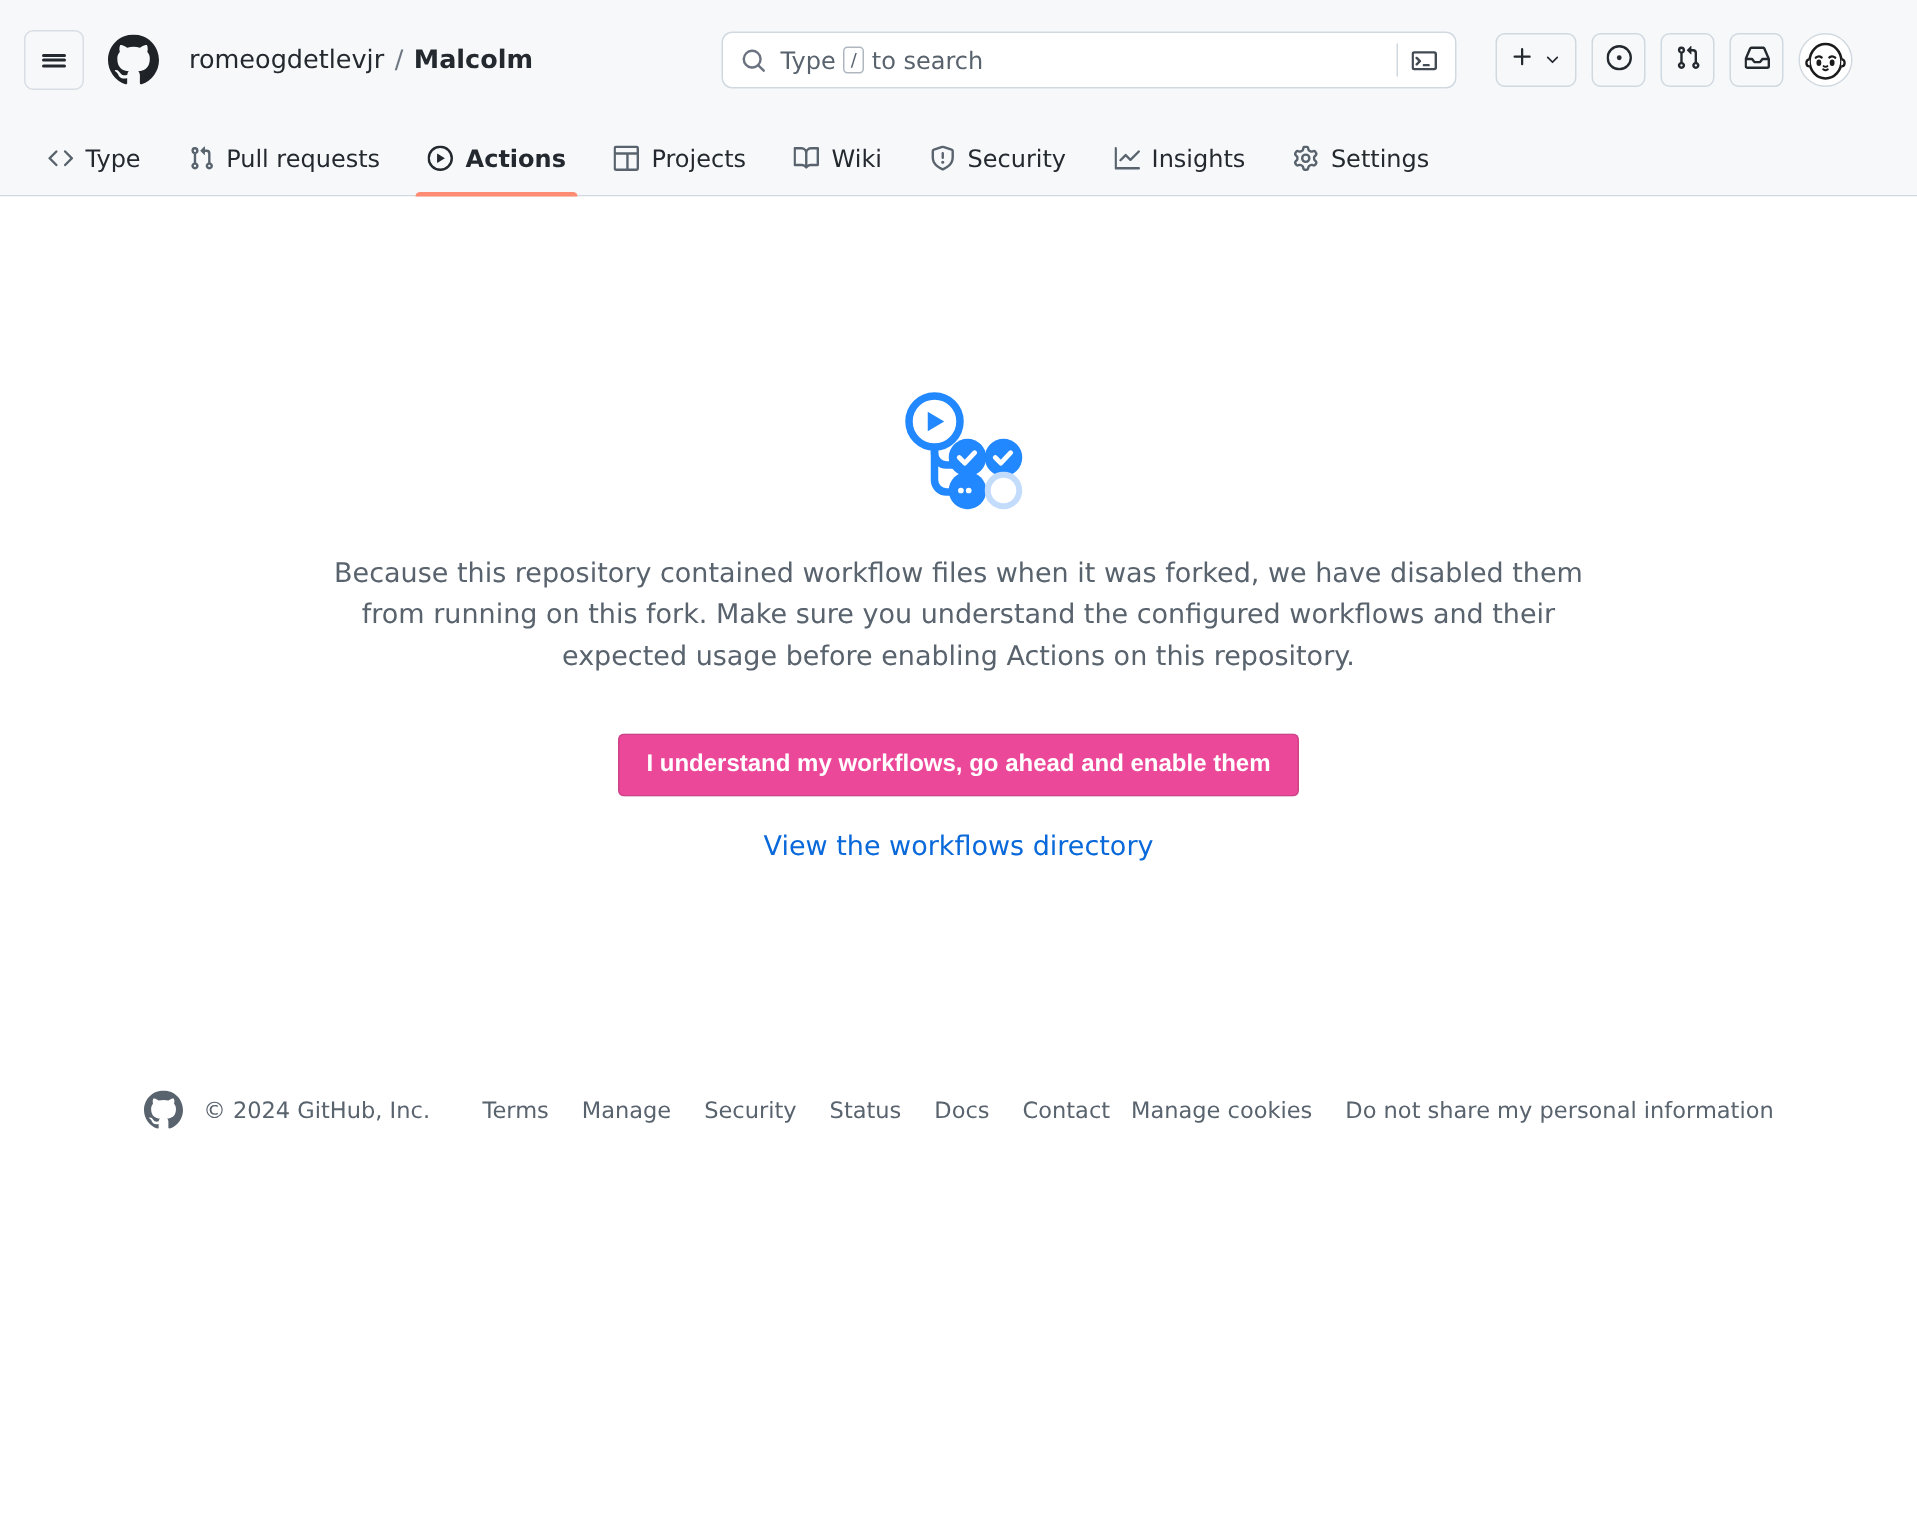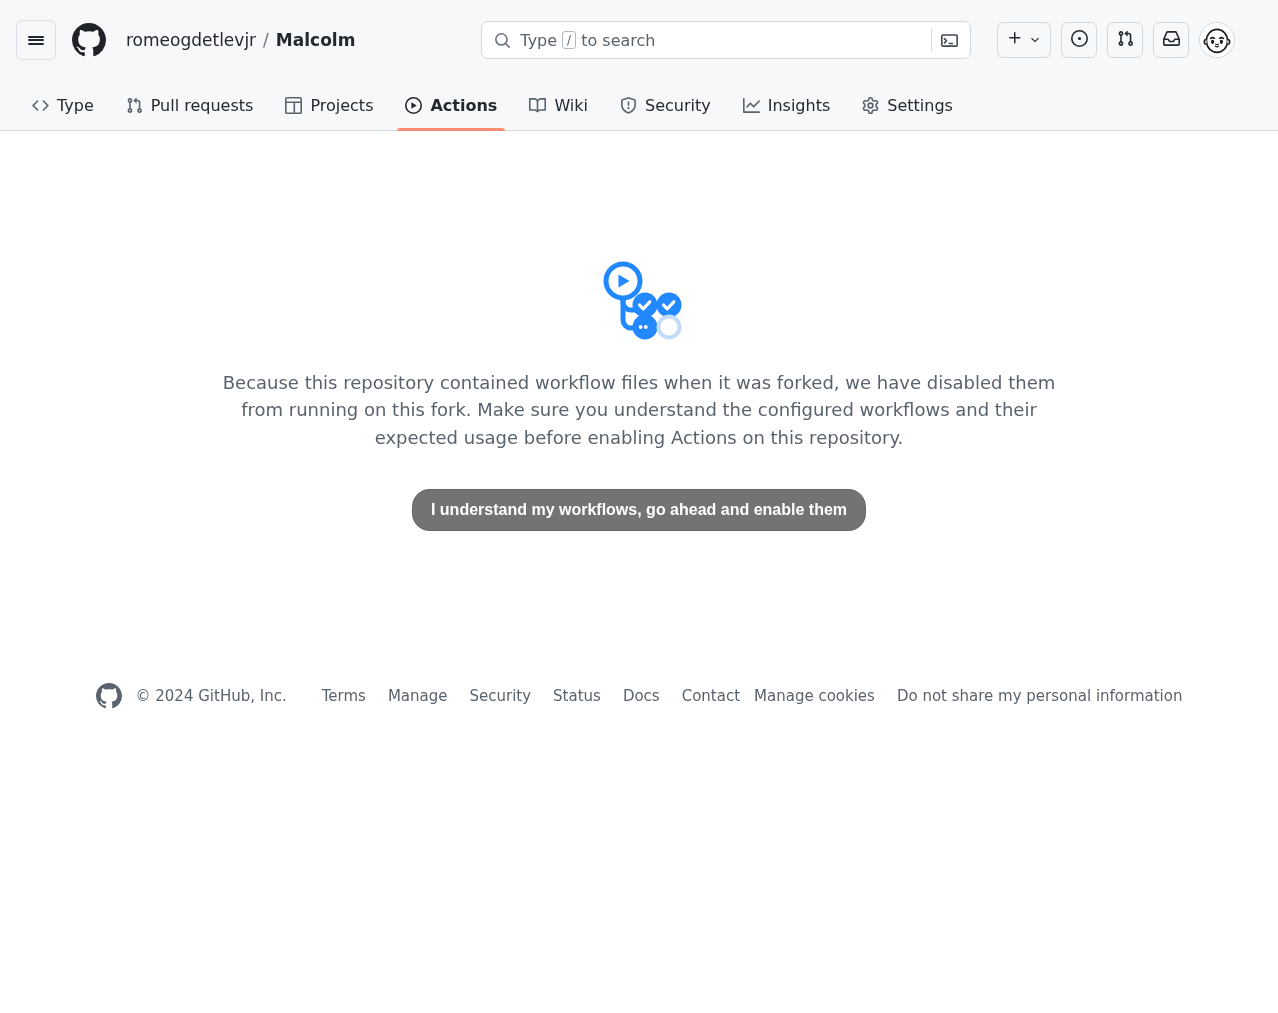--- a/index.html
+++ b/index.html
@@ -159,26 +159,26 @@
   }
   .blank-desc {
     font-size: 18px;
     color: #59636e;
     line-height: 1.52;
     max-width: 860px;
     margin: 0 auto 38px auto;
   }
   .enable-btn {
     display: inline-block;
-    background: #737373;
+    background: #ec4899;
     color: #ffffff;
     font-size: 16px;
     font-weight: 600;
     border: 1px solid rgba(31,35,40,0.15);
-    border-radius: 18px;
+    border-radius: 4px;
     padding: 11px 18px;
     cursor: pointer;
     line-height: 1.1;
   }
   .workflows-link {
     display: block;
     margin-top: 23px;
     font-size: 18px;
     color: #0969da;
     text-decoration: none;
@@ -322,36 +322,36 @@
 
     <div class="nav-item">
       <span class="nav-icon">
         <svg width="17" height="17" viewBox="0 0 16 16" fill="currentColor" aria-hidden="true">
           <path d="M1.5 3.25a2.25 2.25 0 1 1 3 2.122v5.256a2.251 2.251 0 1 1-1.5 0V5.372A2.25 2.25 0 0 1 1.5 3.25Zm5.677-.177L9.573.677A.25.25 0 0 1 10 .854V2.5h1A2.5 2.5 0 0 1 13.5 5v5.628a2.251 2.251 0 1 1-1.5 0V5a1 1 0 0 0-1-1h-1v1.646a.25.25 0 0 1-.427.177L7.177 3.427a.25.25 0 0 1 0-.354ZM3.75 2.5a.75.75 0 1 0 0 1.5.75.75 0 0 0 0-1.5Zm0 9.5a.75.75 0 1 0 0 1.5.75.75 0 0 0 0-1.5Zm8.25.75a.75.75 0 1 0 1.5 0 .75.75 0 0 0-1.5 0Z"></path>
         </svg>
       </span>
       <span>Pull requests</span>
     </div>
 
+    <div class="nav-item selected">
+      <span class="nav-icon">
+        <svg width="17" height="17" viewBox="0 0 16 16" fill="currentColor" aria-hidden="true">
+          <path d="M8 0a8 8 0 1 1 0 16A8 8 0 0 1 8 0ZM1.5 8a6.5 6.5 0 1 0 13 0 6.5 6.5 0 0 0-13 0Zm4.879-2.773 4.264 2.559a.25.25 0 0 1 0 .428l-4.264 2.559A.25.25 0 0 1 6 10.559V5.442a.25.25 0 0 1 .379-.215Z"></path>
+        </svg>
+      </span>
+      <span>Actions</span>
+    </div>
+
     <div class="nav-item">
       <span class="nav-icon">
         <svg width="17" height="17" viewBox="0 0 16 16" fill="currentColor" aria-hidden="true">
           <path d="M1.75 0h12.5C15.216 0 16 .784 16 1.75v12.5A1.75 1.75 0 0 1 14.25 16H1.75A1.75 1.75 0 0 1 0 14.25V1.75C0 .784.784 0 1.75 0ZM1.5 1.75v2.5h13v-2.5a.25.25 0 0 0-.25-.25H1.75a.25.25 0 0 0-.25.25Zm13 4H9.5v8.75h4.75a.25.25 0 0 0 .25-.25ZM8 14.5V5.75H1.5v8.5c0 .138.112.25.25.25Z"></path>
         </svg>
       </span>
       <span>Projects</span>
-    </div>
-
-    <div class="nav-item selected">
-      <span class="nav-icon">
-        <svg width="17" height="17" viewBox="0 0 16 16" fill="currentColor" aria-hidden="true">
-          <path d="M8 0a8 8 0 1 1 0 16A8 8 0 0 1 8 0ZM1.5 8a6.5 6.5 0 1 0 13 0 6.5 6.5 0 0 0-13 0Zm4.879-2.773 4.264 2.559a.25.25 0 0 1 0 .428l-4.264 2.559A.25.25 0 0 1 6 10.559V5.442a.25.25 0 0 1 .379-.215Z"></path>
-        </svg>
-      </span>
-      <span>Actions</span>
     </div>
 
     <div class="nav-item">
       <span class="nav-icon">
         <svg width="17" height="17" viewBox="0 0 16 16" fill="currentColor" aria-hidden="true">
           <path d="M0 1.75A.75.75 0 0 1 .75 1h4.253c1.227 0 2.317.59 3 1.501A3.743 3.743 0 0 1 11.006 1h4.245a.75.75 0 0 1 .75.75v10.5a.75.75 0 0 1-.75.75h-4.507a2.25 2.25 0 0 0-1.591.659l-.622.621a.75.75 0 0 1-1.06 0l-.622-.621A2.25 2.25 0 0 0 5.258 13H.75a.75.75 0 0 1-.75-.75Zm7.251 10.324.004-5.073-.002-2.253A2.25 2.25 0 0 0 5.003 2.5H1.5v9h3.757a3.75 3.75 0 0 1 1.994.574ZM8.755 4.75l-.004 7.322a3.752 3.752 0 0 1 1.992-.572H14.5v-9h-3.495a2.25 2.25 0 0 0-2.25 2.25Z"></path>
         </svg>
       </span>
       <span>Wiki</span>
     </div>
@@ -407,20 +407,21 @@
     </svg>
   </div>
 
 
   <p class="blank-desc">Because this repository contained workflow files when it was forked, we have disabled them from running on this fork. Make sure you understand the configured workflows and their expected usage before enabling Actions on this repository.</p>
 
   <div>
     <button class="enable-btn">I understand my workflows, go ahead and enable them</button>
   </div>
 
+  <a class="workflows-link">View the workflows directory</a>
 
   <div class="footer">
     <span class="mark">
       <svg width="26" height="26" viewBox="0 0 16 16" fill="currentColor" aria-hidden="true">
         <path d="M8 0c4.42 0 8 3.58 8 8a8.013 8.013 0 0 1-5.45 7.59c-.4.08-.55-.17-.55-.38 0-.27.01-1.13.01-2.2 0-.75-.25-1.23-.54-1.48 1.78-.2 3.65-.88 3.65-3.95 0-.88-.31-1.59-.82-2.15.08-.2.36-1.02-.08-2.12 0 0-.67-.22-2.2.82-.64-.18-1.32-.27-2-.27-.68 0-1.36.09-2 .27-1.53-1.03-2.2-.82-2.2-.82-.44 1.1-.16 1.92-.08 2.12-.51.56-.82 1.28-.82 2.15 0 3.06 1.86 3.75 3.64 3.95-.23.2-.44.55-.51 1.07-.46.21-1.61.55-2.33-.66-.15-.24-.6-.83-1.23-.82-.67.01-.27.38.01.53.34.19.73.9.82 1.13.16.45.68 1.31 2.69.94 0 .67.01 1.3.01 1.49 0 .21-.15.45-.55.38A7.995 7.995 0 0 1 0 8c0-4.42 3.58-8 8-8Z"></path>
       </svg>
     </span>
     <span class="copyright">© 2024 GitHub, Inc.</span>
     <div class="footer-links">
       <a>Terms</a>

